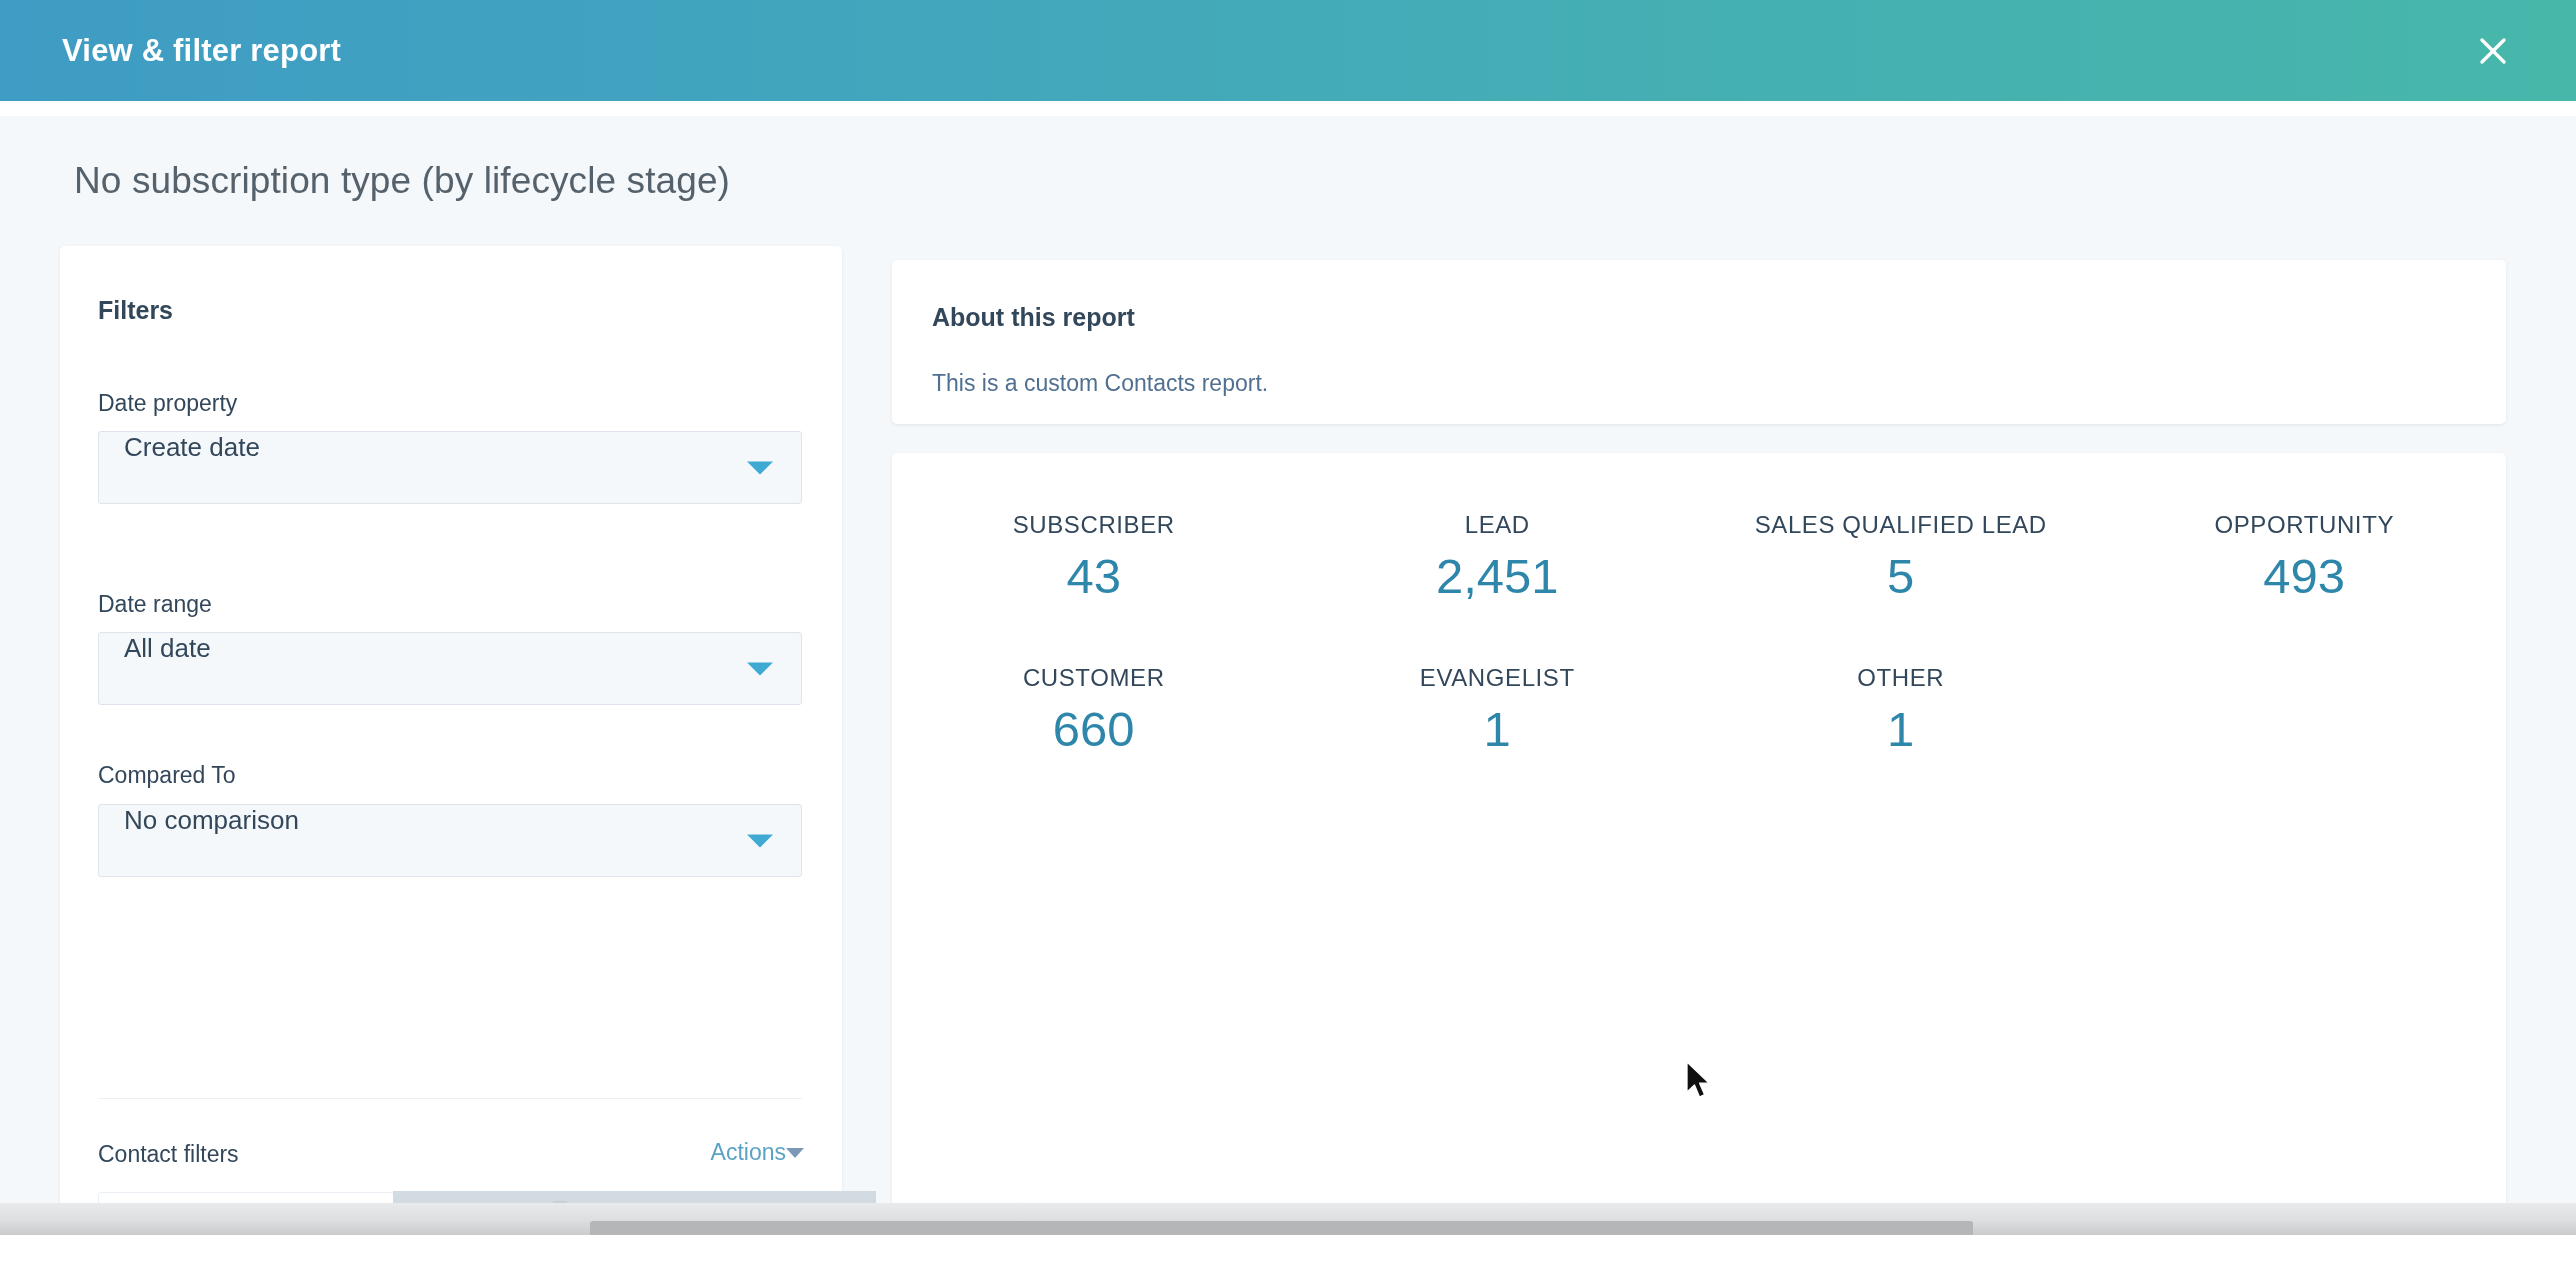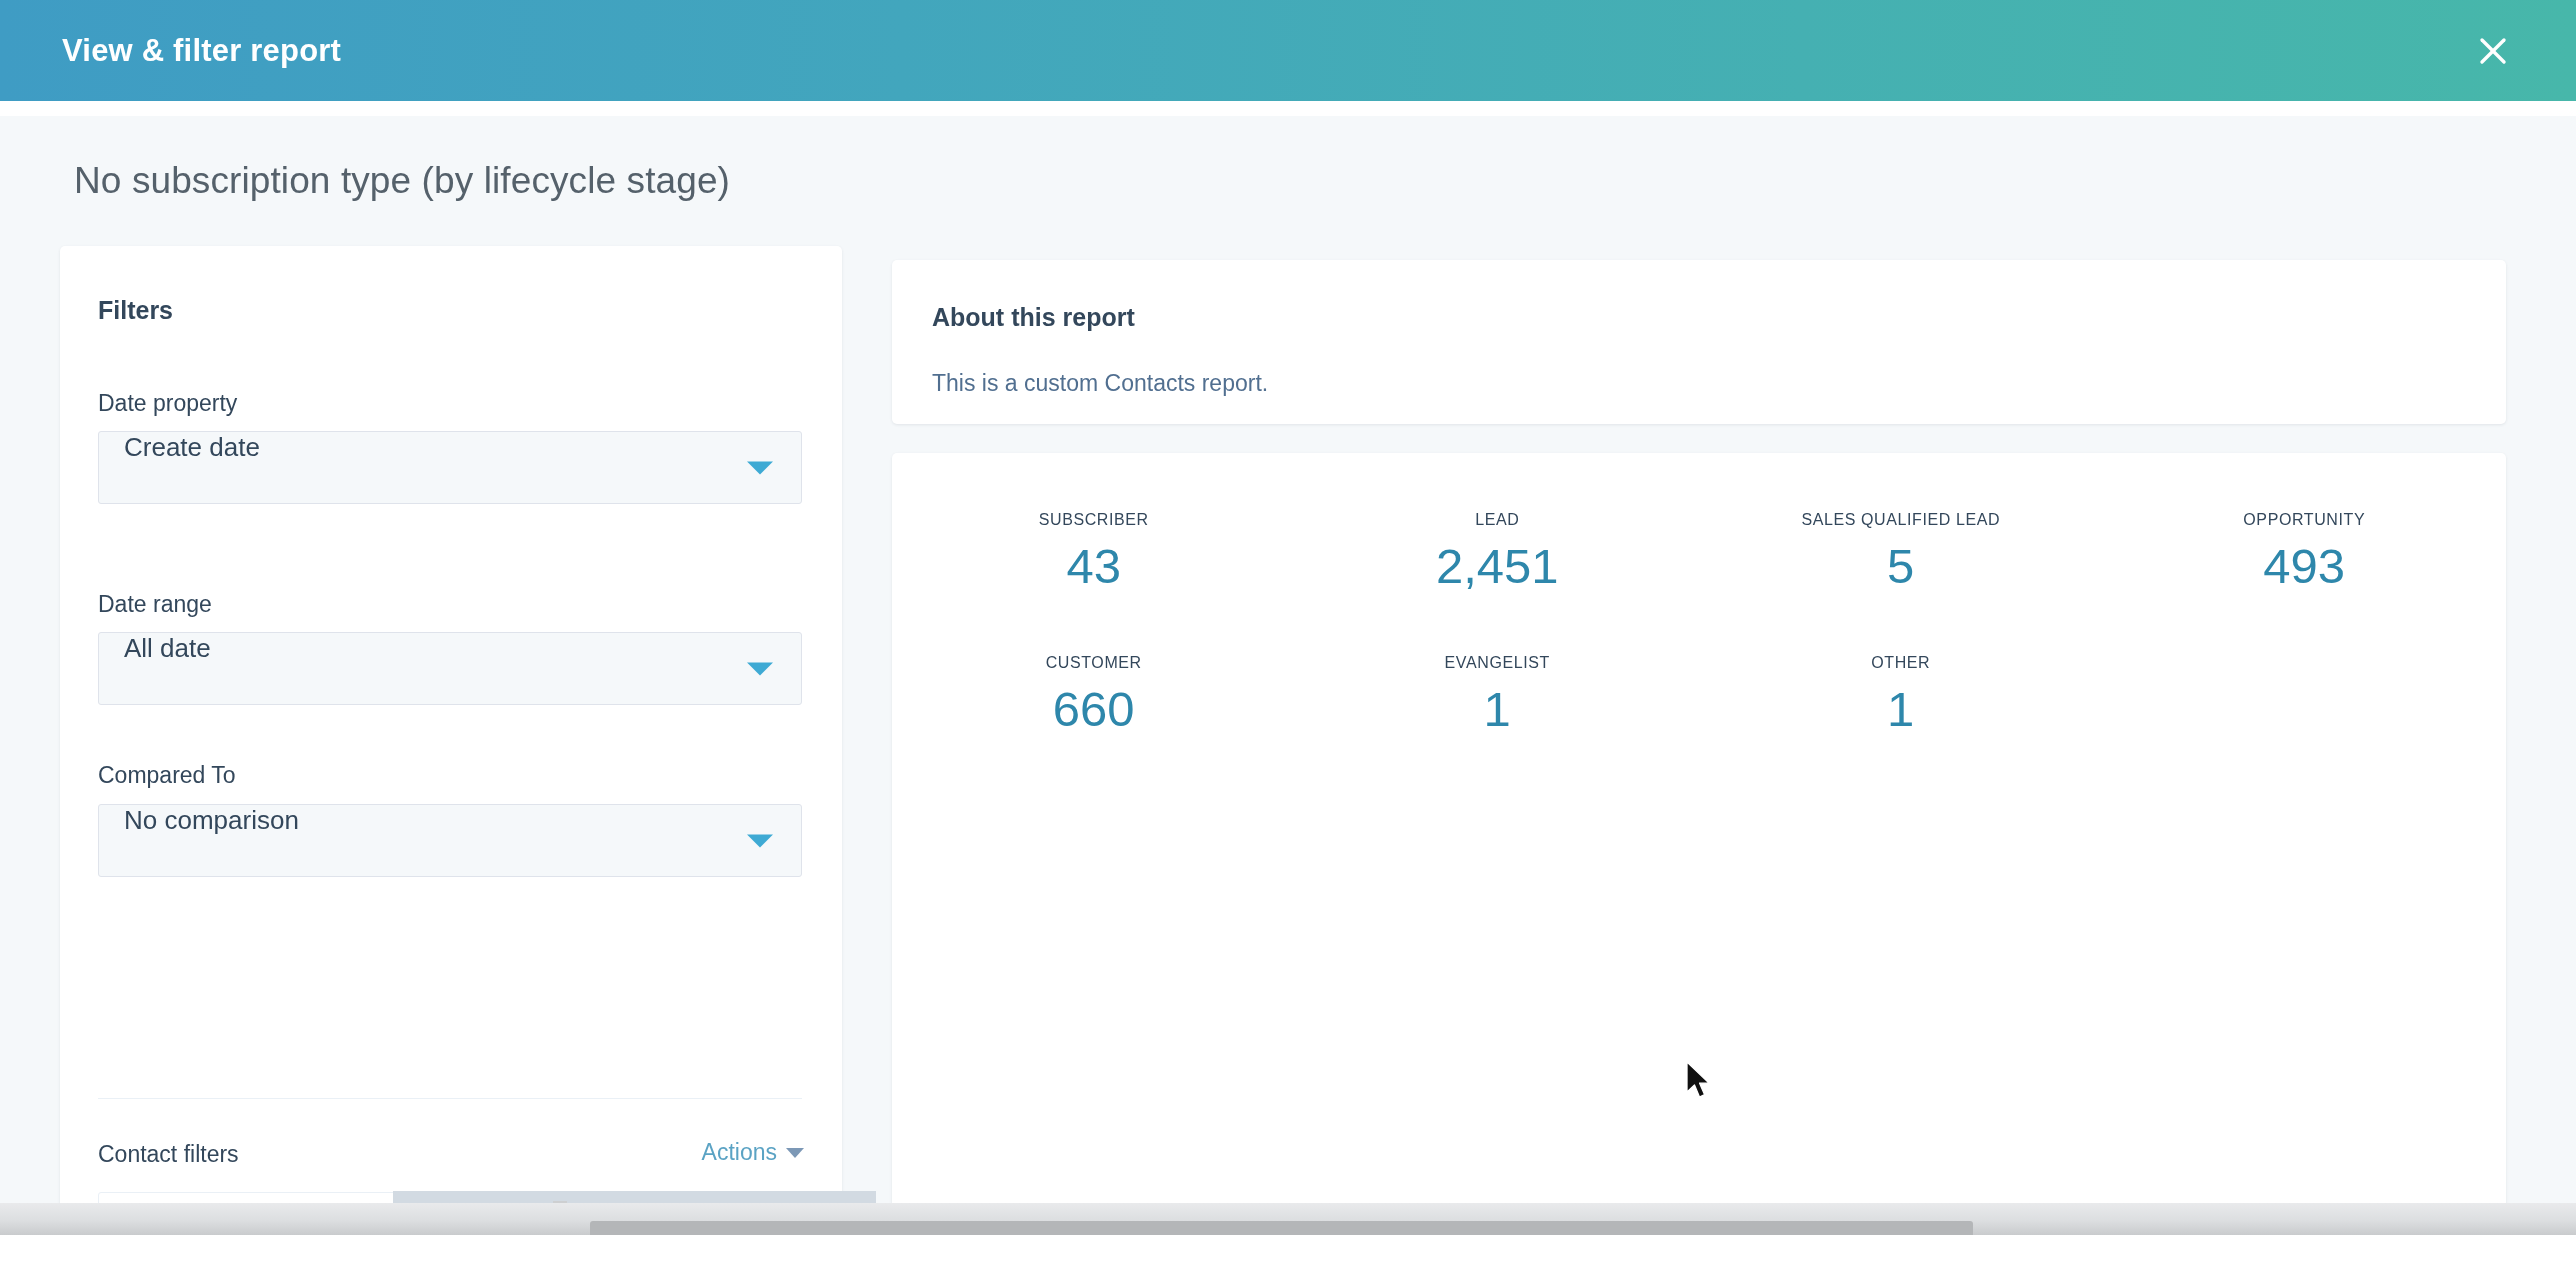--- a/index.html
+++ b/index.html
@@ -99,21 +99,21 @@
   }
 
   .contact-filters-label {
     position: absolute; left: 38px; top: 895px;
     font-size: 23px; color: #33475b;
   }
   .actions-link {
     position: absolute; right: 38px; top: 893px;
     font-size: 23px; color: #5ba3c4;
     cursor: pointer;
-    display: flex; align-items: center; gap: 9px;
+    display: flex; align-items: center; 
   }
   .actions-caret {
     width: 0; height: 0;
     border-left: 9px solid transparent;
     border-right: 9px solid transparent;
     border-top: 10px solid #7c98b6;
   }
 
   .filter-row {
     position: absolute; left: 38px;
@@ -155,21 +155,21 @@
     position: absolute; left: 0; top: 58px;
     width: 1614px;
     display: grid;
     grid-template-columns: repeat(4, 1fr);
     row-gap: 62px;
   }
   .stat {
     display: flex; flex-direction: column; align-items: center;
   }
   .stat-label {
-    font-size: 16px;
+    font-size: 24px;
     letter-spacing: 0.6px;
     color: #33475b;
     text-transform: uppercase;
     white-space: nowrap;
   }
   .stat-value {
     margin-top: 12px;
     font-size: 49px;
     color: #2e87ab;
     font-weight: normal;

